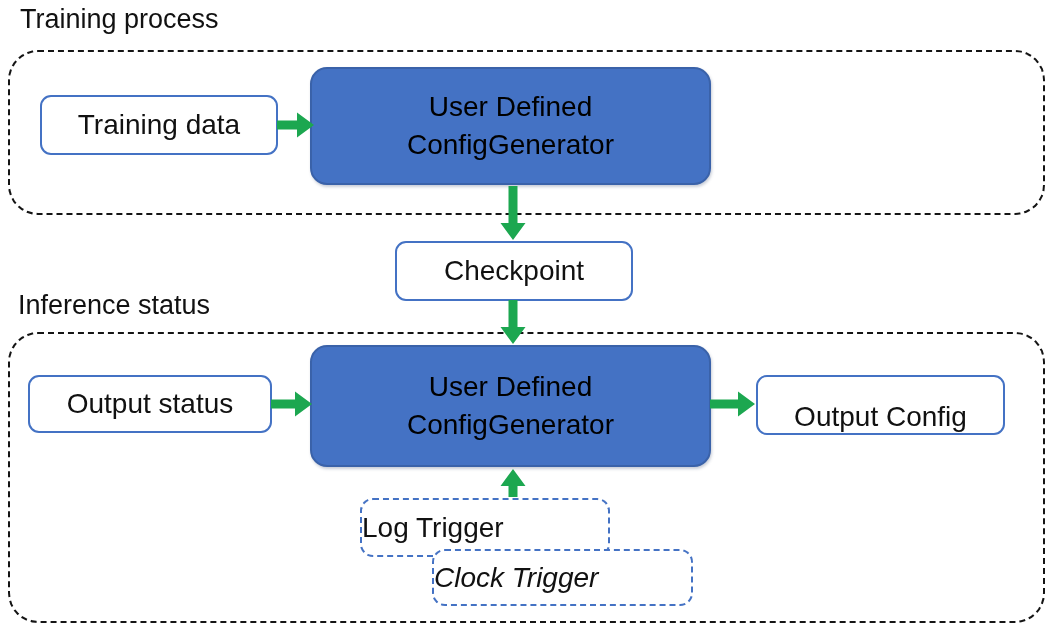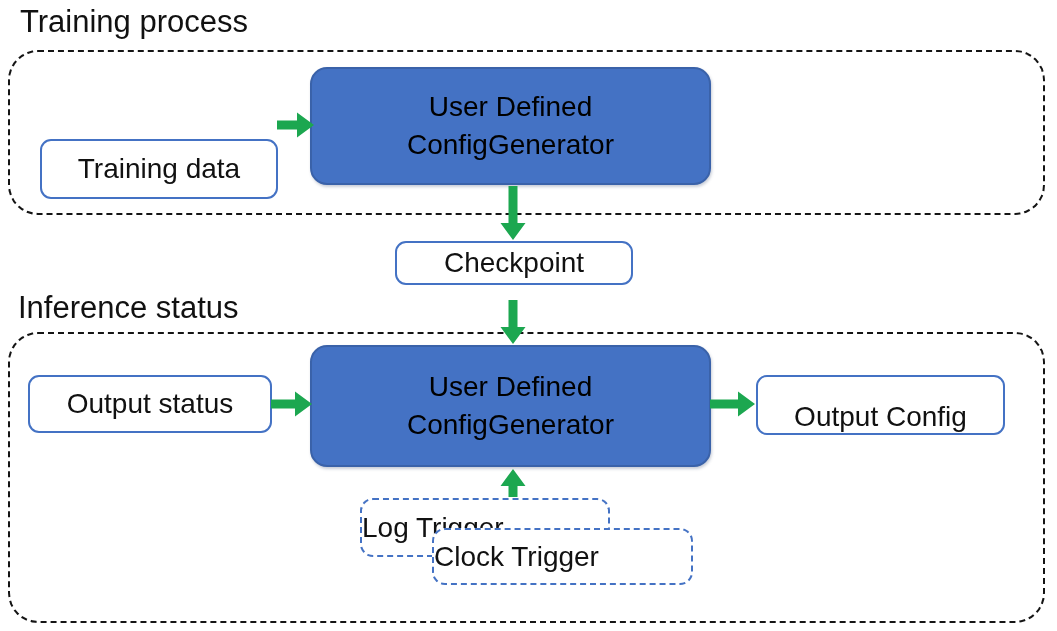--- a/index.html
+++ b/index.html
@@ -13,21 +13,21 @@
   *{margin:0;padding:0;box-sizing:border-box;}
   body{background:#ffffff;font-family:"Liberation Sans","DejaVu Sans",sans-serif;}
   .canvas{
     position:relative;
     width:1057px;height:631px;
     background:#ffffff;
     overflow:hidden;
   }
   .section-label{
     position:absolute;
-    font-size:31px;
+    font-size:27px;
     color:var(--text-black);
     white-space:nowrap;
     letter-spacing:0px;
   }
   .dashed-container{
     position:absolute;
     border:2.5px dashed var(--outline-black);
     border-radius:30px;
     background:transparent;
   }
@@ -71,30 +71,30 @@
 </style>
 </head>
 <body>
 
 <div class="canvas">
 
   <div class="section-label" style="left:20px;top:4px;">Training process</div>
 
   <div class="dashed-container" style="left:8px;top:50px;width:1037px;height:165px;"></div>
 
-  <div class="io-box" style="left:40px;top:95px;width:238px;height:60px;margin-top:44px;">
+  <div class="io-box" style="left:40px;top:95px;width:238px;height:60px;">
     <span>Training data</span>
   </div>
 
   <div class="gen-box" style="left:310px;top:67px;width:401px;height:118px;">
     <span>User Defined</span>
     <span>ConfigGenerator</span>
   </div>
 
-  <div class="io-box" style="left:395px;top:241px;width:238px;height:44px;">
+  <div class="io-box" style="left:395px;top:241px;width:238px;height:60px;">
     <span>Checkpoint</span>
   </div>
 
   <div class="section-label" style="left:18px;top:290px;">Inference status</div>
 
   <div class="dashed-container" style="left:8px;top:332px;width:1037px;height:291px;"></div>
 
   <div class="io-box" style="left:28px;top:375px;width:244px;height:58px;">
     <span>Output status</span>
   </div>
@@ -105,21 +105,21 @@
   </div>
 
   <div class="io-box" style="left:756px;top:375px;width:249px;height:60px;align-items:flex-end;">
     <span>Output Config</span>
   </div>
 
   <div class="trigger-box" style="left:360px;top:498px;width:250px;height:59px;">
     <span>Log Trigger</span>
   </div>
 
-  <div class="trigger-box" style="left:432px;top:528px;width:261px;height:57px;">
+  <div class="trigger-box" style="left:432px;top:549px;width:261px;height:57px;font-style:italic;">
     <span>Clock Trigger</span>
   </div>
 
   <svg class="arrow-layer" viewBox="0 0 1057 631">
     <path d="M277,120.5 L297,120.5 L297,112.5 L314,125 L297,137.5 L297,129.5 L277,129.5 Z"></path>
     <path d="M508.5,186 L508.5,223 L500.5,223 L513,240 L525.5,223 L517.5,223 L517.5,186 Z"></path>
     <path d="M508.5,300 L508.5,327 L500.5,327 L513,344 L525.5,327 L517.5,327 L517.5,300 Z"></path>
     <path d="M271,399.5 L295,399.5 L295,391.5 L312,404 L295,416.5 L295,408.5 L271,408.5 Z"></path>
     <path d="M710,399.5 L738,399.5 L738,391.5 L755,404 L738,416.5 L738,408.5 L710,408.5 Z"></path>
     <path d="M508.5,497 L508.5,486 L500.5,486 L513,469 L525.5,486 L517.5,486 L517.5,497 Z"></path>

